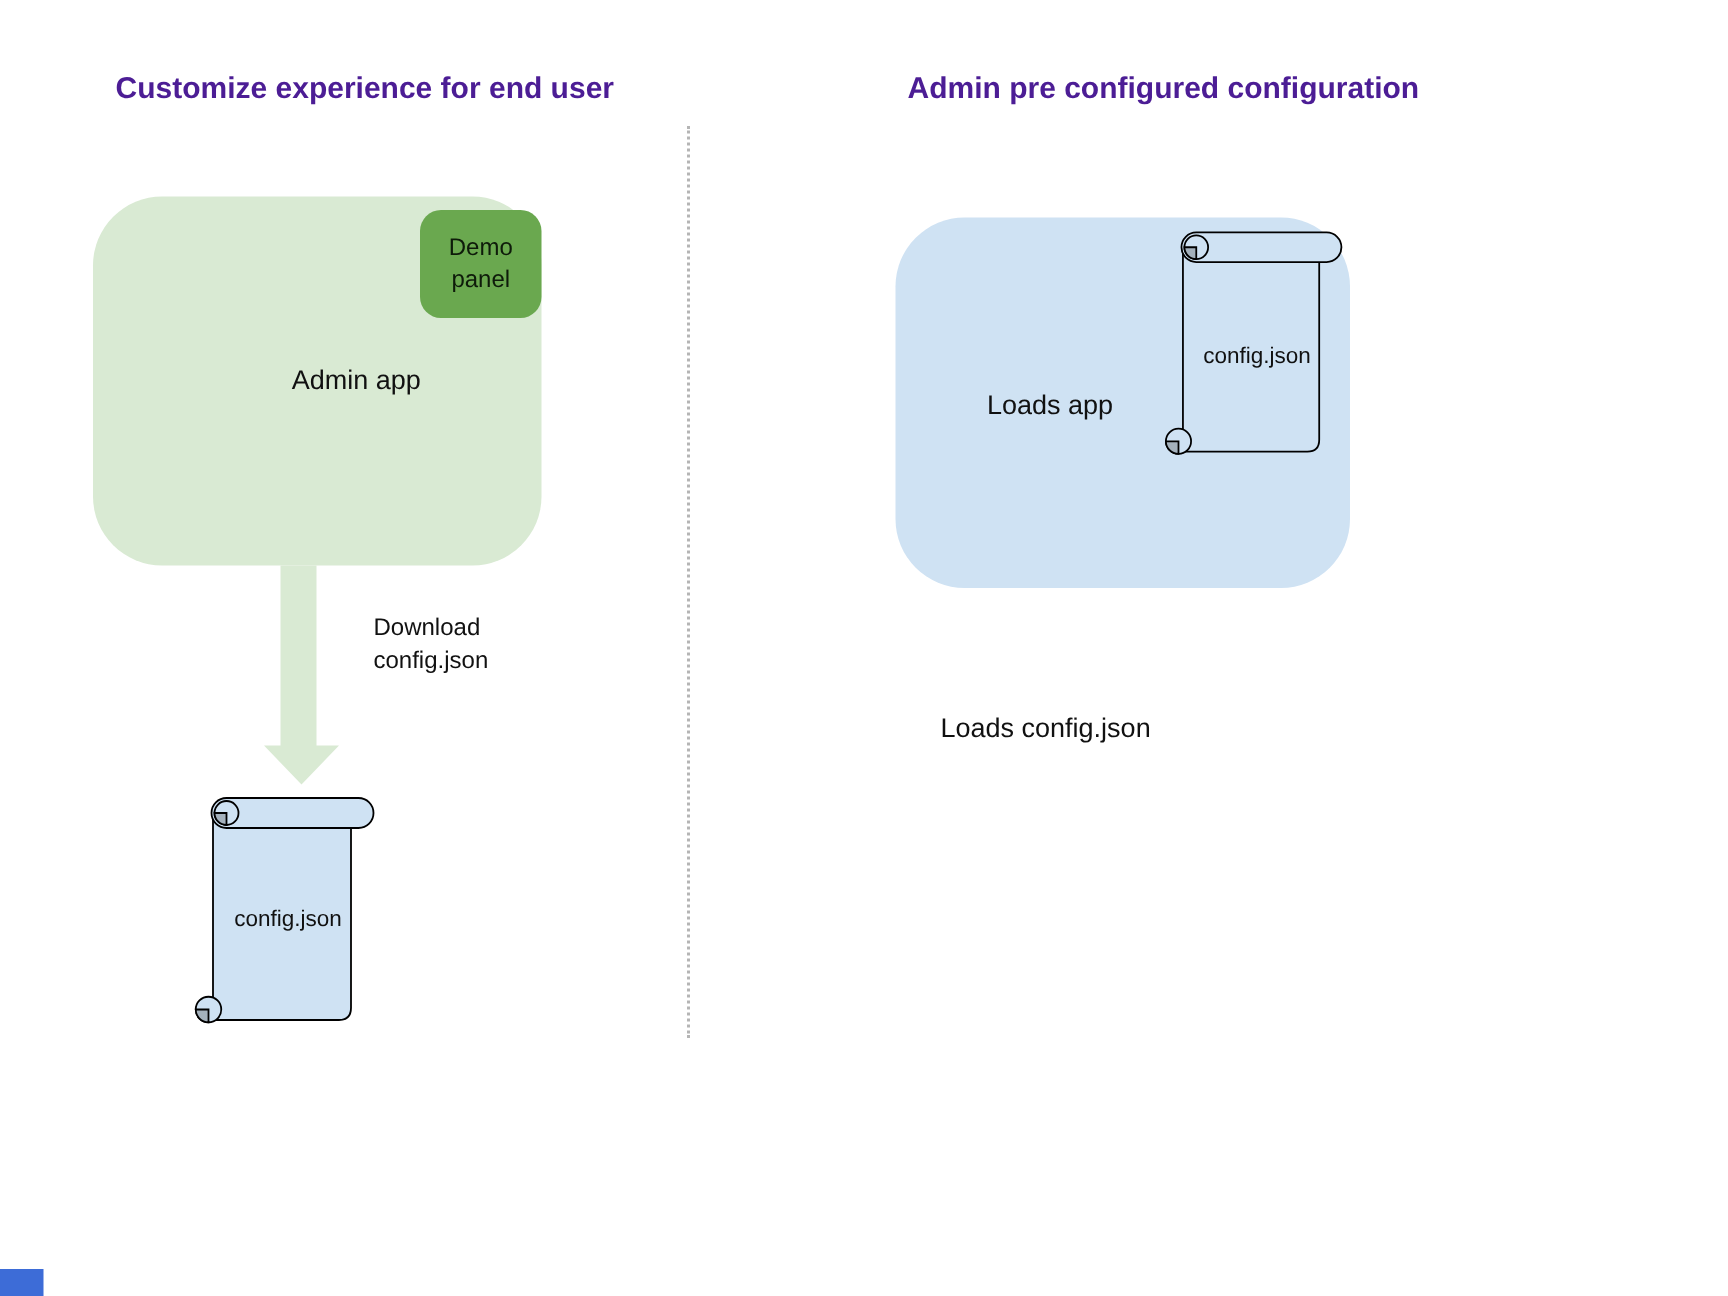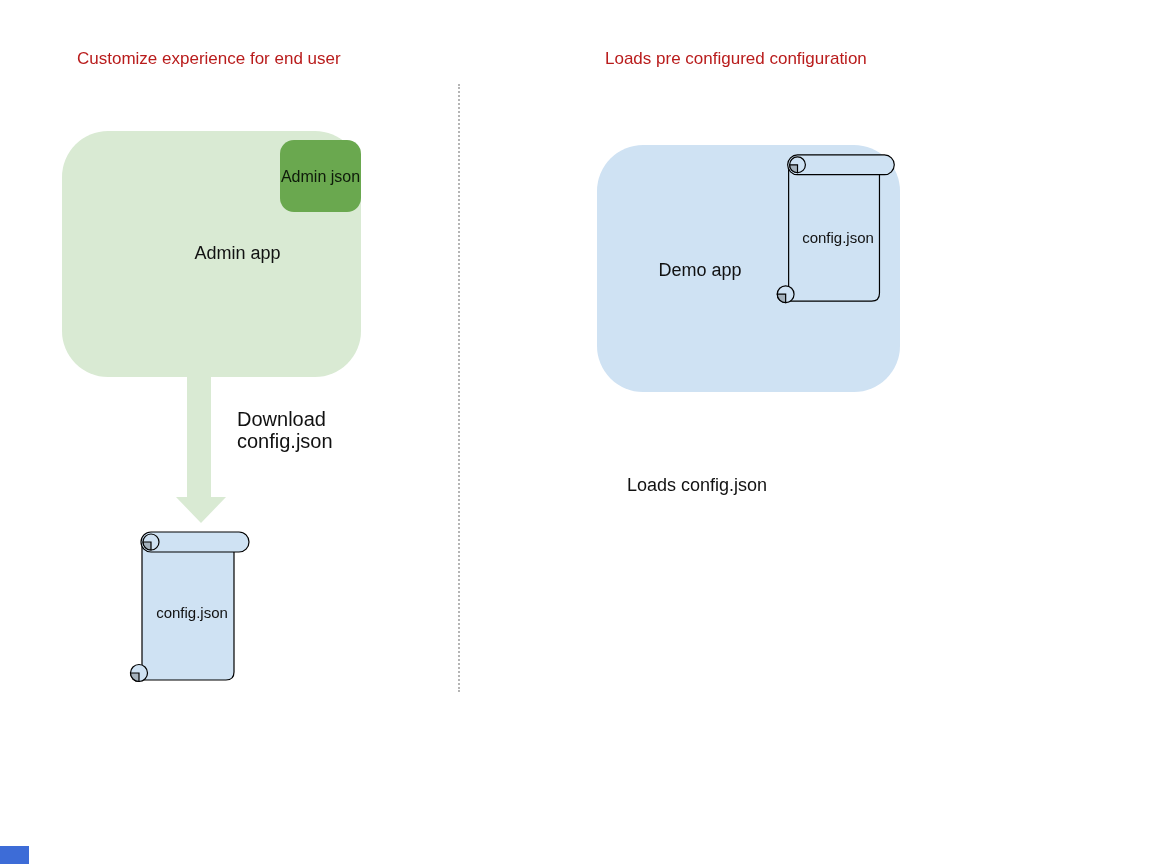--- a/index.html
+++ b/index.html
@@ -11,24 +11,25 @@
   .canvas {
     position: relative;
     width: 1152px;
     height: 864px;
     background: #ffffff;
     overflow: hidden;
   }
   .abs { position: absolute; }
 
   .section-title {
-    font-size: 17px;
+    font-size: 20px;
     line-height: 22px;
-    color: #b91c1c;
+    color: #4c1d95;
     white-space: nowrap;
+    font-weight: bold;
   }
   .title-left  { left: 77px;  top: 48px; }
   .title-right { left: 605px; top: 48px; }
 
   .divider {
     left: 458px; top: 84px;
     width: 0; height: 608px;
     border-left: 2px dotted #b5b5b5;
   }
 
@@ -48,22 +49,22 @@
     font-size: 16px; line-height: 21px;
     color: #0e1b0a;
   }
   .admin-app-label {
     left: 62px; top: 243px; width: 351px;
     text-align: center; font-size: 18px;
   }
 
   .arrow-svg { left: 176px; top: 377px; width: 50px; height: 147px; }
   .arrow-label {
-    left: 237px; top: 408px;
-    font-size: 20px; line-height: 22px;
+    left: 249px; top: 408px;
+    font-size: 16px; line-height: 22px;
     white-space: pre-line;
   }
 
   .scroll-left  { left: 130px; top: 528px; width: 124px; height: 160px; }
   .scroll-left-label {
     left: 130px; top: 604px; width: 124px;
     text-align: center; font-size: 15px;
   }
 
   .demo-box {
@@ -90,48 +91,48 @@
 
   svg { display: block; overflow: visible; }
   .scroll-shape path, .scroll-shape circle { stroke: #000000; stroke-width: 1.2; }
 </style>
 </head>
 <body>
 
 <div class="canvas">
 
   <div class="abs section-title title-left">Customize experience for end user</div>
-  <div class="abs section-title title-right">Loads pre configured configuration</div>
+  <div class="abs section-title title-right">Admin pre configured configuration</div>
 
   <div class="abs divider"></div>
 
   <div class="abs admin-box"></div>
   <div class="abs admin-badge">
-    <span>Admin json</span>
+    <span>Demo panel</span>
   </div>
   <div class="abs admin-app-label">Admin app</div>
 
   <svg class="abs arrow-svg" viewBox="0 0 50 147">
     <path d="M11,0 H35 V120 H50 L25,146 L0,120 H11 Z" fill="#d9ead3"></path>
   </svg>
   <div class="abs arrow-label">Download
 config.json</div>
 
   <svg class="abs scroll-left scroll-shape" viewBox="0 0 124 160">
     <path d="M12,16 H104 V144 Q104,152 96,152 H12 Z" fill="#cfe2f3"></path>
     <circle cx="9" cy="145" r="8.5" fill="#cfe2f3"></circle>
     <path d="M0.5,145 A8.5,8.5 0 0 0 9,153.5 L9,145 Z" fill="#a4b1bc"></path>
     <path d="M21,4 H109 A10,10 0 0 1 109,24 H21 A10,10 0 0 1 21,4 Z" fill="#cfe2f3"></path>
     <circle cx="21" cy="14" r="8" fill="#cfe2f3"></circle>
     <path d="M13,14 A8,8 0 0 0 21,22 L21,14 Z" fill="#a4b1bc"></path>
   </svg>
   <div class="abs scroll-left-label">config.json</div>
 
   <div class="abs demo-box"></div>
-  <div class="abs demo-app-label">Demo app</div>
+  <div class="abs demo-app-label">Loads app</div>
 
   <svg class="abs scroll-right scroll-shape" viewBox="0 0 124 160">
     <path d="M12,16 H104 V144 Q104,152 96,152 H12 Z" fill="#cfe2f3"></path>
     <circle cx="9" cy="145" r="8.5" fill="#cfe2f3"></circle>
     <path d="M0.5,145 A8.5,8.5 0 0 0 9,153.5 L9,145 Z" fill="#a4b1bc"></path>
     <path d="M21,4 H109 A10,10 0 0 1 109,24 H21 A10,10 0 0 1 21,4 Z" fill="#cfe2f3"></path>
     <circle cx="21" cy="14" r="8" fill="#cfe2f3"></circle>
     <path d="M13,14 A8,8 0 0 0 21,22 L21,14 Z" fill="#a4b1bc"></path>
   </svg>
   <div class="abs scroll-right-label">config.json</div>

